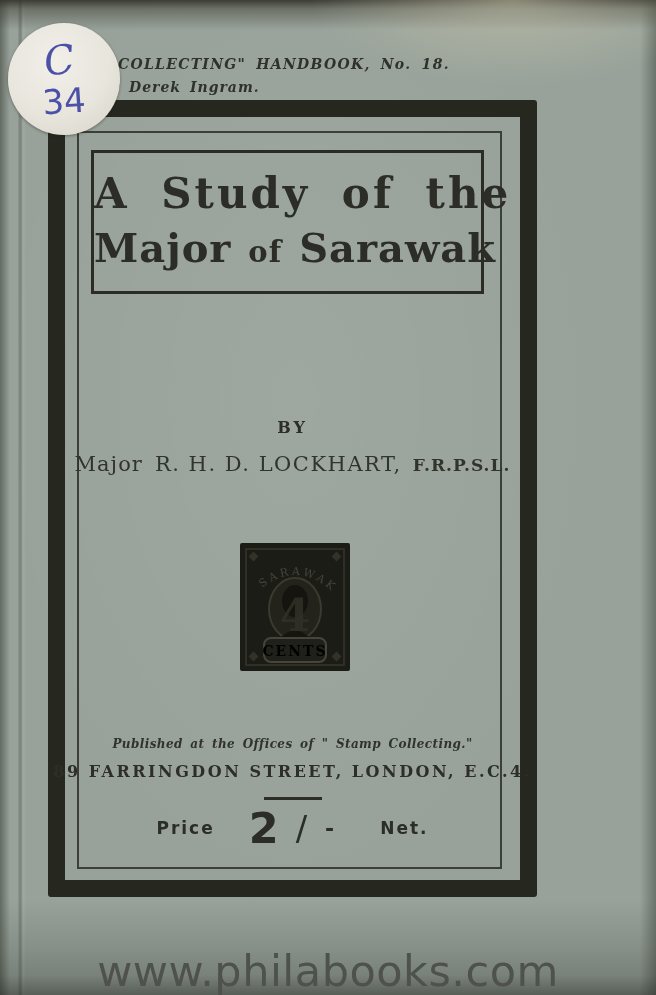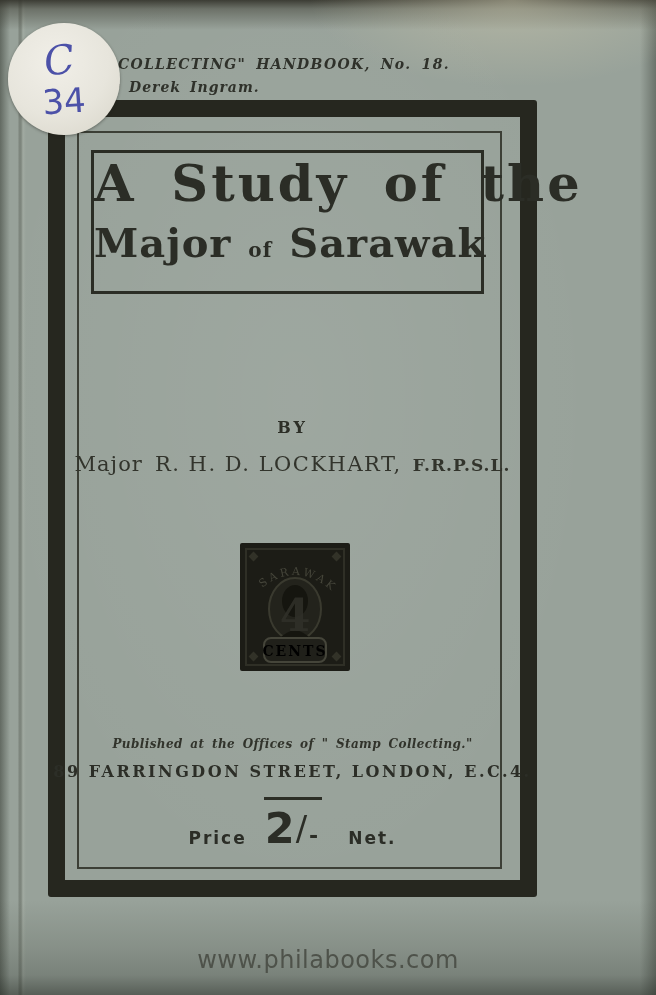--- a/index.html
+++ b/index.html
@@ -34,29 +34,30 @@
   
   .content{
     position:absolute;left:48px;top:100px;width:489px;height:797px;
     z-index:2;text-align:center;color:#2d2f27;
   }
   .title-box{
     position:absolute;left:43px;top:50px;width:393px;height:144px;
     box-sizing:border-box;border:3px solid #2b2d25;
   }
   .title-line1{
-    font-size:51px;font-weight:700;letter-spacing:3px;word-spacing:14px;
+    margin-top:16px;
+    font-size:42px;font-weight:700;letter-spacing:3px;word-spacing:14px;
     color:#2b2d26;white-space:nowrap;
   }
   .title-line2{
     margin-top:6px;
     font-size:40px;font-weight:700;letter-spacing:1px;word-spacing:2px;
     color:#2b2d26;white-space:nowrap;
   }
-  .title-line2 .small-of{font-size:20px;}
+  .title-line2 .small-of{font-size:29px;}
   .by-label{
     position:absolute;left:0;right:0;top:318px;
     font-size:16px;font-weight:700;letter-spacing:3px;
   }
   .author-line{
     position:absolute;left:0;right:0;top:352px;white-space:nowrap;
     color:#32342c;
   }
   .author-rank{font-size:21px;letter-spacing:1px;}
   .author-name{font-size:21px;letter-spacing:1.5px;margin-left:7px;}
@@ -73,21 +74,21 @@
     position:absolute;left:0;right:0;top:662px;
     font-weight:700;font-size:16px;letter-spacing:2.5px;
     color:#2c2e27;white-space:nowrap;
   }
   .divider-rule{
     position:absolute;left:0;right:0;top:697px;margin:0 auto;
     width:58px;height:3px;background:#2c2e26;
   }
   .price-row{
     position:absolute;left:0;right:0;top:708px;
-    display:flex;align-items:flex-end;justify-content:center;gap:0;
+    display:flex;align-items:center;justify-content:center;gap:16px;
     font-family:"DejaVu Sans","Liberation Sans",sans-serif;color:#2b2d26;
   }
   .price-label{font-size:17px;font-weight:700;letter-spacing:2px;}
   .price-amount{font-size:43px;font-weight:700;margin-left:18px;line-height:.9;}
   .price-slash{font-size:34px;font-weight:400;margin-left:1px;}
   .price-dash{font-size:22px;font-weight:700;margin-left:2px;}
   .price-net{font-size:17px;font-weight:700;letter-spacing:2px;margin-left:30px;}
   
   .series-header{
     position:absolute;left:118px;top:56px;z-index:2;
@@ -115,21 +116,21 @@
     position:absolute;left:24px;top:58px;width:64px;text-align:center;
     font-family:"DejaVu Sans","Liberation Sans",sans-serif;
     font-size:34px;color:#4c51a8;transform:rotate(-4deg);
   }
   
   .stamp-svg text{font-family:"DejaVu Serif","Liberation Serif",serif;}
   
   .watermark{
     position:absolute;left:0;right:0;top:946px;z-index:10;text-align:center;
     font-family:"DejaVu Sans","Liberation Sans",sans-serif;
-    font-size:24px;color:#4e524a;letter-spacing:.5px;
+    font-size:43px;color:#4e524a;letter-spacing:.5px;
   }
 </style>
 </head>
 <body>
 
 <div class="paper">
 
   <div class="series-header">COLLECTING" HANDBOOK, No. 18.</div>
   <div class="editor-header">y Derek Ingram.</div>
 

